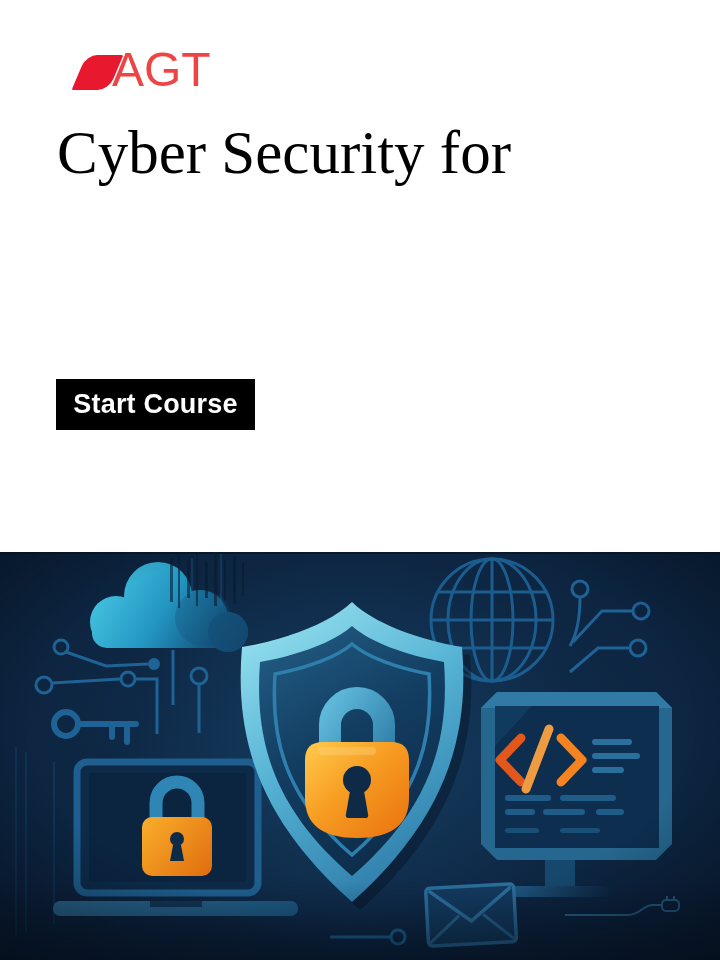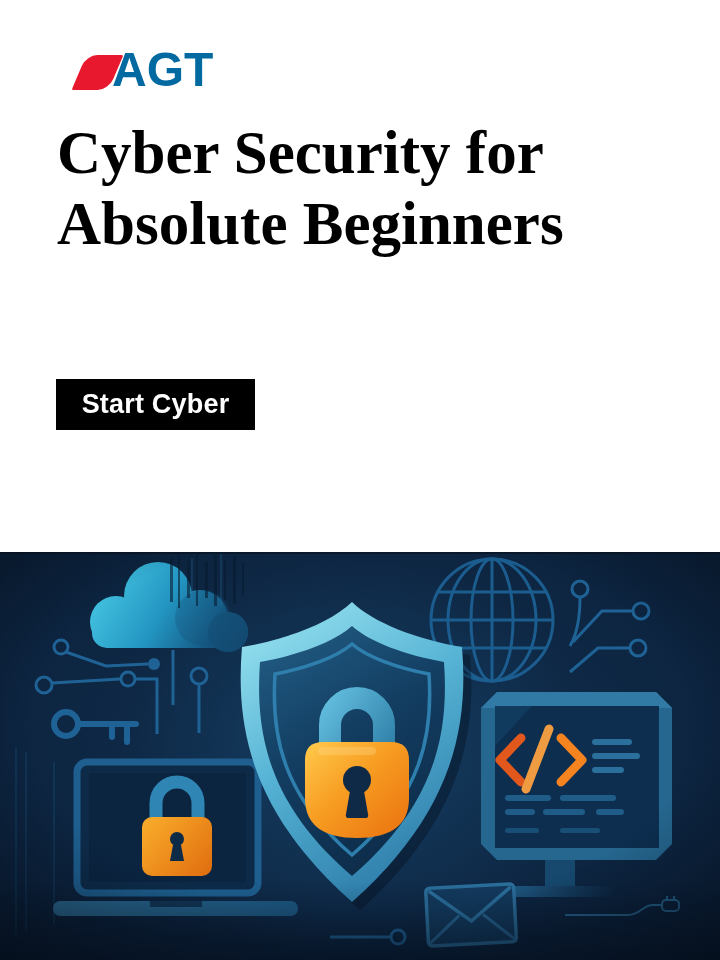--- a/index.html
+++ b/index.html
@@ -9,28 +9,28 @@
   }
   .page{position:absolute;inset:0;}
   
   .logo{position:absolute;left:79px;top:46px;display:flex;align-items:flex-start;}
   .logo-mark{
     display:block;width:37px;height:35px;margin-top:9px;
     background:#e8192e;transform:skewX(-23deg);
     border-radius:11px 2px 11px 2px;
   }
   .logo-text{
-    font-size:48px;line-height:48px;font-weight:700;color:#0369a1;
+    font-size:48px;line-height:48px;font-weight:400;color:#ef4444;
     letter-spacing:0px;margin-left:-4px;position:relative;
     font-family:"Liberation Sans", sans-serif;
   }
   
   .title{
     position:absolute;left:57px;top:117px;margin:0;
-    font-family:"Liberation Serif", serif;font-weight:700;color:#000;
+    font-family:"Liberation Serif", serif;font-weight:400;color:#000;
     font-size:61px;line-height:71px;letter-spacing:0;
   }
   .title .line{display:block;white-space:nowrap;}
   
   .cta{
     position:absolute;left:56px;top:379px;width:199px;height:51px;
     background:#000000;color:#ffffff;border:none;border-radius:0;
     font-family:"Liberation Sans", sans-serif;font-size:27px;font-weight:700;
     display:flex;align-items:center;justify-content:center;cursor:pointer;
     letter-spacing:0.2px;
@@ -44,24 +44,23 @@
 
 <div class="page">
 
   <div class="logo">
     <span class="logo-mark"></span>
     <span class="logo-text">AGT</span>
   </div>
 
   <h1 class="title">
     <span class="line">Cyber Security for</span>
-    <span class="line">Absolute Beginners</span>
   </h1>
 
-  <button class="cta">Start Cyber</button>
+  <button class="cta">Start Course</button>
 
   <div class="illustration">
     <svg width="720" height="408" viewBox="0 0 720 408" xmlns="http://www.w3.org/2000/svg">
       <defs>
         <radialGradient id="bgG" cx="0.5" cy="0.45" r="0.85">
           <stop offset="0%" stop-color="#10304f"></stop>
           <stop offset="55%" stop-color="#0d2541"></stop>
           <stop offset="100%" stop-color="#0a1c32"></stop>
         </radialGradient>
         <radialGradient id="glowG" cx="0.5" cy="0.5" r="0.5">

